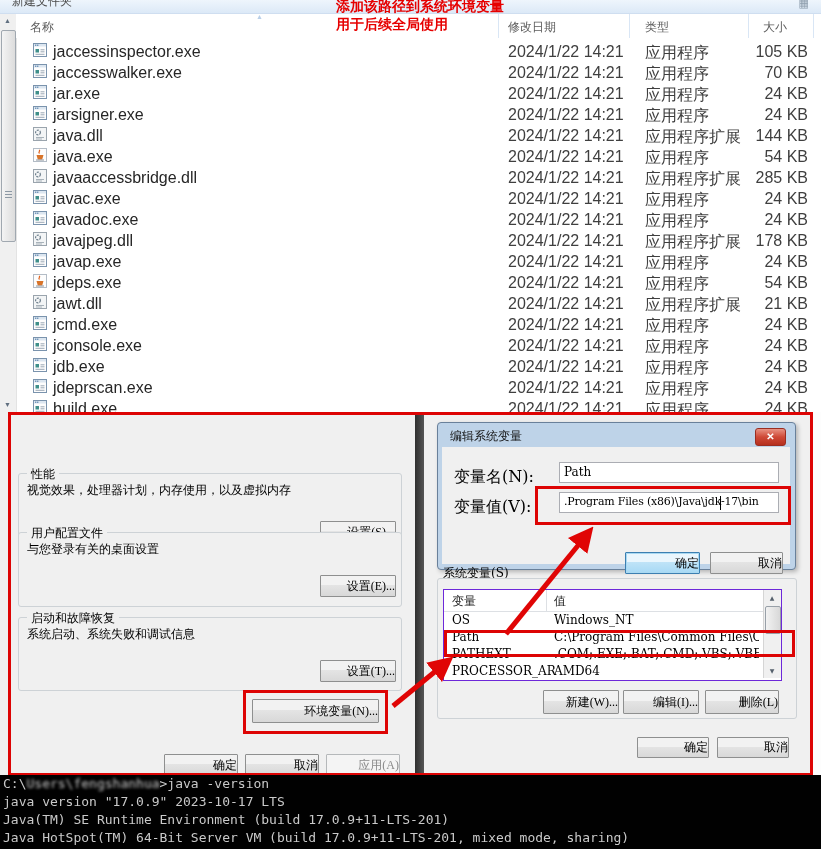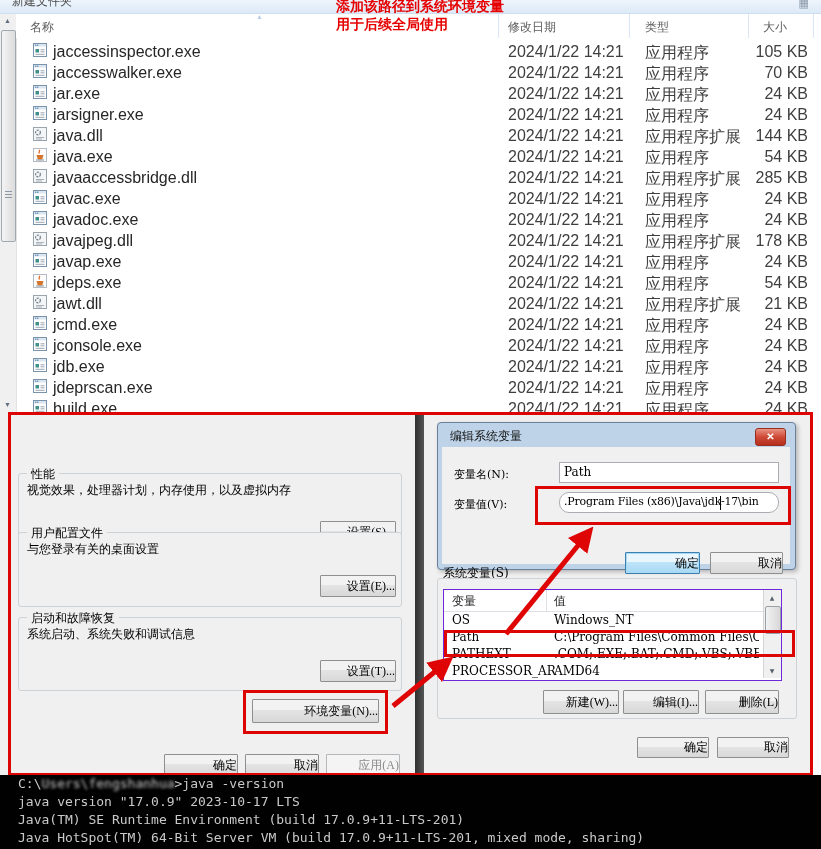--- a/index.html
+++ b/index.html
@@ -81,25 +81,25 @@
   .arrows{position:absolute;left:0;top:0;width:821px;height:849px;z-index:50;pointer-events:none;}
 
   
   .edit-dlg{position:absolute;left:13px;top:10px;width:357px;height:146px;
     border:1px solid #69809a;background:#bed3e8;border-radius:4px;box-shadow:2px 2px 4px rgba(0,0,0,.25);}
   .edit-title{position:absolute;left:12px;top:5px;font-size:12px;color:#111;}
   .close-btn{position:absolute;right:9px;top:5px;width:29px;height:16px;border:1px solid #9a2d21;border-radius:3px;
     background:linear-gradient(#e89283,#cf4937 50%,#b52f1d);color:#fff;font-size:10px;line-height:15px;
     text-align:center;font-weight:bold;font-family:"Liberation Sans",sans-serif;}
   .edit-client{position:absolute;left:4px;top:24px;width:348px;height:117px;background:#f0f0f0;}
-  .fld-label{position:absolute;left:12px;font-size:11px;}
+  .fld-label{position:absolute;left:12px;font-size:16px;}
   .fld{box-sizing:border-box;position:absolute;left:117px;width:220px;height:21px;border:1px solid #abadb3;
     background:#fff;font-size:12px;padding:2px 0 0 4px;white-space:nowrap;overflow:hidden;
     font-family:"DejaVu Serif","Liberation Serif",serif;}
-  .fld-val{font-size:11px;letter-spacing:-0.2px;border-radius:10px;}
+  .fld-val{font-size:11px;letter-spacing:-0.2px;}
   .caret{position:absolute;left:160px;top:3px;width:1px;height:14px;background:#000;}
   .ed-ok{left:183px;top:105px;width:75px;height:22px;line-height:20px;}
   .ed-cancel{left:268px;top:105px;width:73px;height:22px;line-height:20px;}
 
   
   .sysvar-label{position:absolute;left:19px;top:153px;font-size:12px;}
   .sysvar-grp{position:absolute;left:13px;top:166px;width:358px;height:139px;border:1px solid #cdd2d6;border-radius:3px;}
   .lv{position:absolute;left:19px;top:177px;width:337px;height:90px;border:1px solid #6d28d9;background:#fff;overflow:hidden;}
   .lv-head{position:relative;height:21px;border-bottom:1px solid #dde0e4;font-size:12px;color:#222;}
   .lv-head .c1{position:absolute;left:8px;top:3px;}
@@ -114,21 +114,21 @@
     background:linear-gradient(90deg,#f2f2f2,#d8d8d8);}
   .nw-btn{left:119px;top:278px;width:76px;height:24px;line-height:22px;}
   .edt-btn{left:199px;top:278px;width:76px;height:24px;line-height:22px;}
   .del-btn{left:281px;top:278px;width:74px;height:24px;line-height:22px;}
   .rp-ok{left:213px;top:325px;width:72px;height:21px;line-height:19px;}
   .rp-cancel{left:293px;top:325px;width:72px;height:21px;line-height:19px;}
 
   
   .terminal{position:absolute;left:0;top:775px;width:821px;height:74px;background:#010101;
     font-family:"DejaVu Sans Mono","Liberation Mono",monospace;font-size:13px;color:#c9c9c9;z-index:60;}
-  .tline{position:relative;height:18px;line-height:18px;padding-left:18px;white-space:pre;}
+  .tline{position:relative;height:18px;line-height:18px;padding-left:3px;white-space:pre;}
   .blur{filter:blur(1.8px);}
 </style>
 </head>
 <body>
 <div class="screen">
 
   <div class="exp-toolbar">
     <span class="newfolder">新建文件夹</span>
     <span class="exp-viewicon">▦</span>
   </div>

